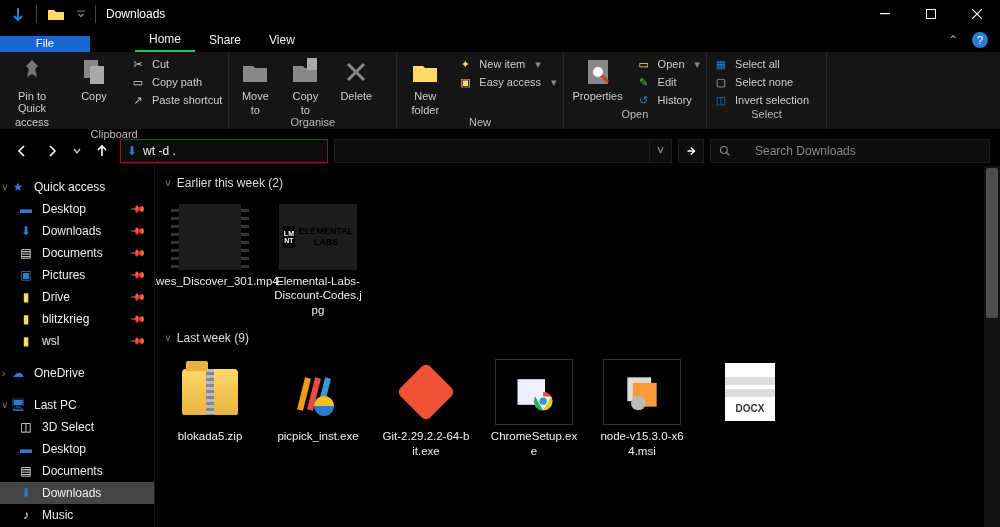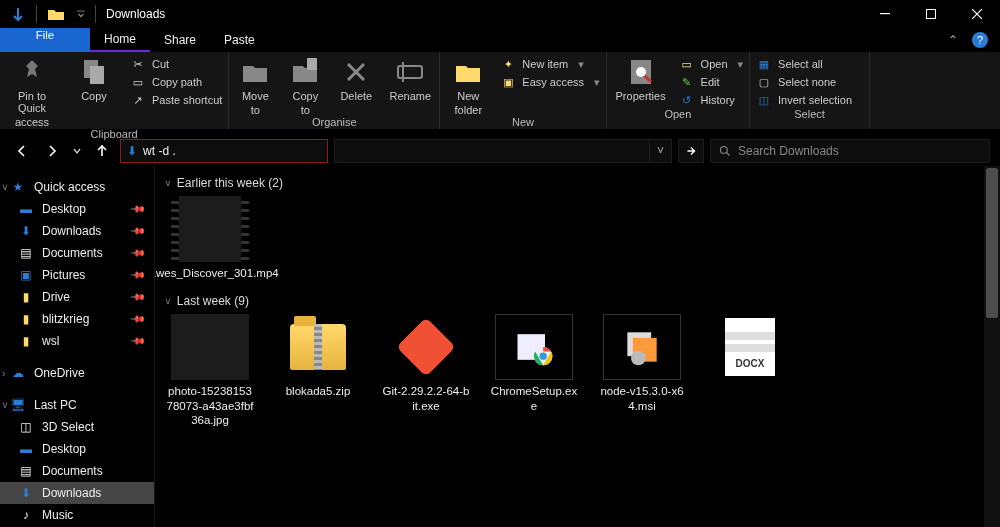--- a/index.html
+++ b/index.html
@@ -13,21 +13,21 @@
   .titlebar .title { color: #fff; font-size: 12px; margin-left: 6px; }
   .titlebar .spacer { flex: 1; }
   .winbtns { display: flex; }
   .winbtn { width: 46px; height: 28px; display: flex; align-items: center; justify-content: center; color: #fff; }
   .winbtn svg { width: 10px; height: 10px; }
 
   
   .tabs { height: 24px; background: #000; display: flex; align-items: stretch; }
   .tab { padding: 0 14px; display: flex; align-items: center; color: #eee; font-size: 12px; }
   .tab.file { background: #1a66d1; color: #fff; }
-  .tab.active { border-bottom: 2px solid #6d28d9; }
+  .tab.active { border-bottom: 2px solid #22c55e; margin-left: 45px; }
   .tabs .rspacer { flex: 1; }
   .tabs .rtools { display: flex; align-items: center; gap: 14px; padding-right: 12px; }
   .rtools .caret-up { color: #aaa; font-size: 12px; }
   .rtools .help { width: 16px; height: 16px; background: #2b7cd3; color: #fff; border-radius: 50%; font-size: 11px; display: flex; align-items: center; justify-content: center; }
 
   
   .ribbon { height: 78px; background: #151515; display: flex; border-bottom: 1px solid #000; }
   .group { border-right: 1px solid #2a2a2a; padding: 2px 6px 0 6px; display: flex; flex-direction: column; }
   .group .body { flex: 1; display: flex; align-items: flex-start; gap: 10px; padding-top: 2px; }
   .group .label { text-align: center; color: #bbb; font-size: 11px; padding-bottom: 19px; }
@@ -39,21 +39,21 @@
 
   
   .navbar { height: 30px; background: #000; display: flex; align-items: center; gap: 6px; padding: 0 10px; margin-top: 6px; }
   .navbtn { width: 24px; height: 24px; display: flex; align-items: center; justify-content: center; color: #ddd; }
   .address { flex: 1; height: 24px; border: 1px solid #8a1b1b; background: #0d0d0d; display: flex; align-items: center; padding: 0 6px; max-width: 208px; }
   .address .dcaret { margin-right: 6px; color: #2b7cd3; font-size: 12px; }
   .address input { flex: 1; background: transparent; border: none; outline: none; color: #eee; font-size: 12px; }
   .addr-rest { flex: 1; height: 24px; background: #0d0d0d; border: 1px solid #1d1d1d; display: flex; align-items: center; justify-content: flex-end; }
   .addr-rest .dd { width: 22px; text-align: center; color: #aaa; border-left: 1px solid #1d1d1d; height: 100%; display:flex; align-items:center; justify-content:center;}
   .gobtn { width: 26px; height: 24px; background: #0d0d0d; border: 1px solid #1d1d1d; display: flex; align-items: center; justify-content: center; color: #ddd; }
-  .search { width: 280px; height: 24px; background: #0d0d0d; border: 1px solid #1d1d1d; display: flex; align-items: center; padding: 0 8px; gap: 7px; }
+  .search { width: 280px; height: 24px; background: #0d0d0d; border: 1px solid #1d1d1d; display: flex; align-items: center; padding: 0 8px; gap: 24px; }
   .search svg { width: 12px; height: 12px; color: #888; }
   .search input { flex: 1; background: transparent; border: none; outline: none; color: #eee; font-size: 12px; }
   .search input::placeholder { color: #888; }
 
   
   .main { display: flex; height: calc(527px - 28px - 24px - 78px - 36px); }
   .sidebar { width: 155px; background: #000; overflow: hidden; border-right: 1px solid #191919; padding-top: 10px; }
   .side-item { display: flex; align-items: center; height: 22px; padding-left: 18px; gap: 8px; color: #eee; font-size: 12px; position: relative; }
   .side-item.top { font-weight: 400; padding-left: 10px; }
   .side-item.sel { background: #454545; }
@@ -62,21 +62,21 @@
   .sicon { width: 16px; height: 16px; display:flex; align-items:center; justify-content:center; }
   .side-gap { height: 10px; }
 
   .content { flex: 1; background: #000; position: relative; padding: 6px 10px 0 10px; overflow: hidden; }
   .content .scrollbar { position: absolute; right: 0; top: 0; width: 16px; height: 100%; background: #111; }
   .scrollbar .thumb { position: absolute; left: 2px; right: 2px; top: 2px; height: 150px; background: #4d4d4d; border-radius: 2px; }
 
   .grp-head { display: flex; align-items: center; gap: 6px; color: #ddd; font-size: 12px; margin: 4px 0 6px 0; }
   .grp-head .chev { color: #888; font-size: 10px; }
   .files { display: flex; gap: 18px; flex-wrap: wrap; }
-  .file { width: 90px; display: flex; flex-direction: column; align-items: center; text-align: center; color: #eee; font-size: 11.5px; line-height: 1.25; }
+  .file { width: 90px; display: flex; flex-direction: column; align-items: center; text-align: center; color: #eee; font-size: 11.5px; line-height: 1.25; margin-top: 8px; }
   .file .thumb { width: 78px; height: 66px; background: #1c1c1c; margin-bottom: 4px; display: flex; align-items: center; justify-content: center; position: relative; overflow: hidden; }
 
   
   .folder-y { width: 56px; height: 46px; background: linear-gradient(#ffd96b,#e7b33e); border-radius: 4px 4px 2px 2px; position: relative; }
   .folder-y::before { content:""; position:absolute; top:-8px; left:4px; width:22px; height:10px; background:#e7b33e; border-radius:2px 2px 0 0;}
   .zip .zipper { position:absolute; left:50%; top:0; bottom:0; width:8px; background:repeating-linear-gradient(#bbb 0 3px,#888 3px 6px); transform:translateX(-50%);}
   .docx { width:50px; height:58px; background:#fff; display:flex; flex-direction:column; align-items:center; justify-content:flex-end; color:#333; font-weight:700; font-size:10px; padding-bottom:6px;}
   .elemental { background:#fff; color:#000; font-size:9px; font-weight:700; display:flex; align-items:center; justify-content:center; gap:4px; padding:4px;}
   .elemental .sq { width:22px; height:22px; background:#000; color:#fff; font-size:7px; display:flex; align-items:center; justify-content:center; text-align:center; line-height:1;}
   .video-strip::before,.video-strip::after{content:"";position:absolute;top:0;bottom:0;width:8px;background:repeating-linear-gradient(#000 0 5px,#333 5px 8px);}
@@ -132,21 +132,21 @@
           <path d="M0 0L10 10M10 0L0 10" stroke="#fff" stroke-width="1.2"></path>
         </svg>
       </div>
   </div>
 </div>
 
 <div class="tabs">
   <div class="tab file">File</div>
   <div class="tab active">Home</div>
   <div class="tab">Share</div>
-  <div class="tab">Paste</div>
+  <div class="tab">View</div>
   <div class="rspacer"></div>
   <div class="rtools">
     <span class="caret-up">⌃</span>
     <span class="help">?</span>
   </div>
 </div>
 
 <div class="ribbon">
 
   <div class="group" style="min-width:214px">
@@ -208,29 +208,20 @@
         <span>Copy</span>
         <span>to</span>
       </div>
       <div class="big" style="width:42px">
         <span class="iconbox">
             <svg viewBox="0 0 32 32">
               <path d="M8 8l16 16M24 8L8 24" stroke="#888" stroke-width="3"></path>
             </svg>
           </span>
         <span>Delete</span>
-      </div>
-      <div class="big" style="width:46px">
-        <span class="iconbox">
-            <svg viewBox="0 0 32 32">
-              <rect x="4" y="10" width="24" height="12" rx="2" fill="none" stroke="#888" stroke-width="2"></rect>
-              <rect x="8" y="6" width="2" height="20" fill="#888"></rect>
-            </svg>
-          </span>
-        <span>Rename</span>
       </div>
     </div>
     <div class="label">Organise</div>
   </div>
 
   <div class="group" style="min-width:128px">
     <div class="body">
       <div class="big" style="width:44px">
         <span class="iconbox">
             <svg viewBox="0 0 32 32">
@@ -433,40 +424,55 @@
   <div class="content">
     <div class="grp-head">
       <span class="chev">˅</span>
       <span>Earlier this week (2)</span>
     </div>
     <div class="files">
       <div class="file">
         <div class="thumb video-strip photo1"></div>
         <span>Dawes_Discover_301.mp4</span>
       </div>
+      <div class="file">
+        <div class="thumb elemental">
+          <div class="sq">LM<br>NT</div>
+            <span>ELEMENTAL LABS</span>
+        </div>
+        <span>Elemental-Labs-</span>
+        <span>Discount-Codes.j</span>
+        <span>pg</span>
+      </div>
     </div>
 
     <div class="grp-head" style="margin-top:14px">
       <span class="chev">˅</span>
       <span>Last week (9)</span>
     </div>
     <div class="files">
-      <div class="file">
-        <div class="thumb photo2"></div>
-        <span>photo-15238153</span>
-        <span>78073-a43ae3fbf</span>
-        <span>36a.jpg</span>
-      </div>
       <div class="file">
         <div class="thumb" style="background:transparent">
             <div class="folder-y zip">
               <div class="zipper"></div>
             </div>
           </div>
         <span>blokada5.zip</span>
+      </div>
+      <div class="file">
+        <div class="thumb picpick" style="background:transparent">
+          <svg viewBox="0 0 48 48">
+              <path d="M6 42L14 10" stroke="#f39c12" stroke-width="6"></path>
+              <path d="M16 42L24 10" stroke="#e74c3c" stroke-width="6"></path>
+              <path d="M26 42L34 10" stroke="#3498db" stroke-width="6"></path>
+              <path d="M30 28a10 10 0 1 0 0.1 0" fill="#2b7cd3"></path>
+              <path d="M30 28a10 10 0 0 1 10 10h-20a10 10 0 0 1 10-10" fill="#f1c40f"></path>
+            </svg>
+        </div>
+        <span>picpick_inst.exe</span>
       </div>
       <div class="file">
         <div class="thumb git" style="background:transparent">
             <div class="dia"></div>
           </div>
         <span>Git-2.29.2.2-64-b</span>
         <span>it.exe</span>
       </div>
       <div class="file">
         <div class="thumb chrome" style="background:transparent;border:1px solid #333">

